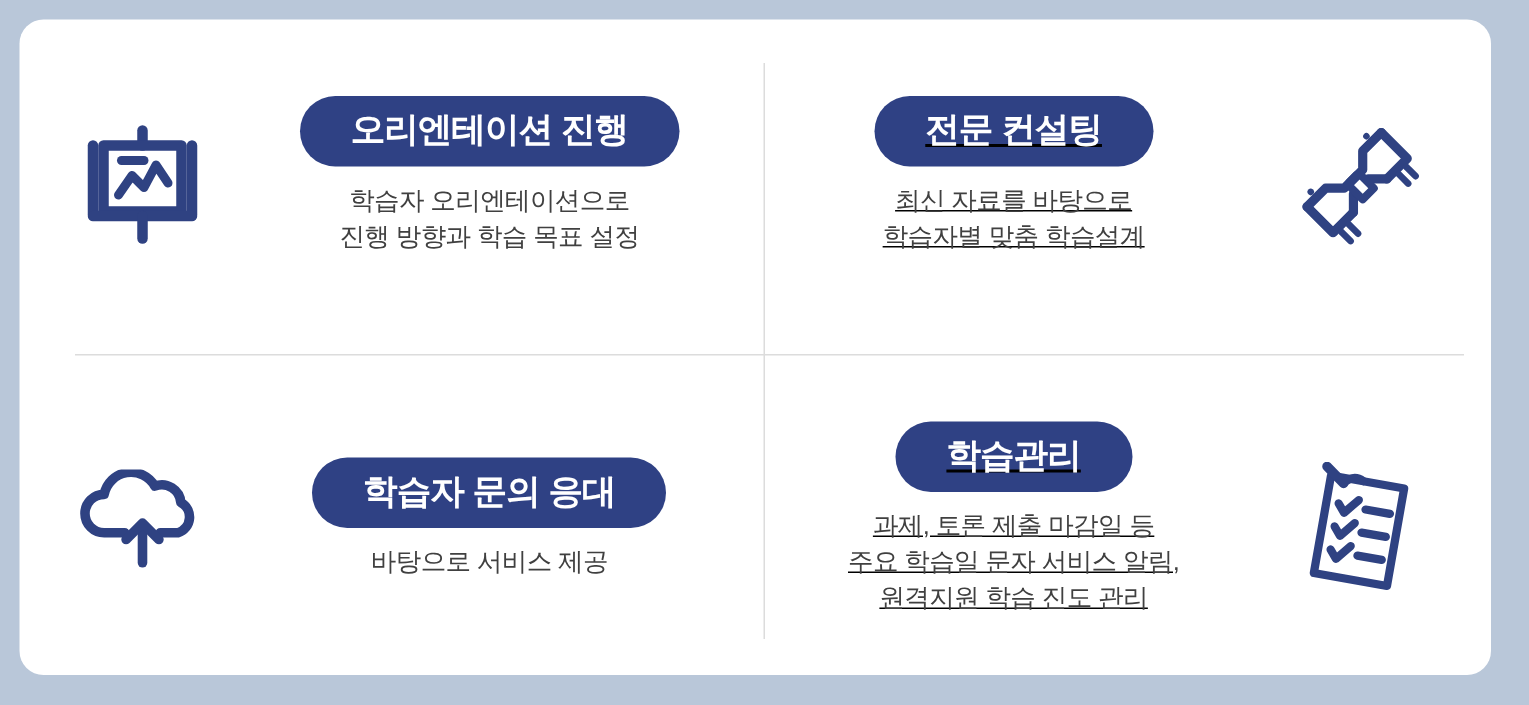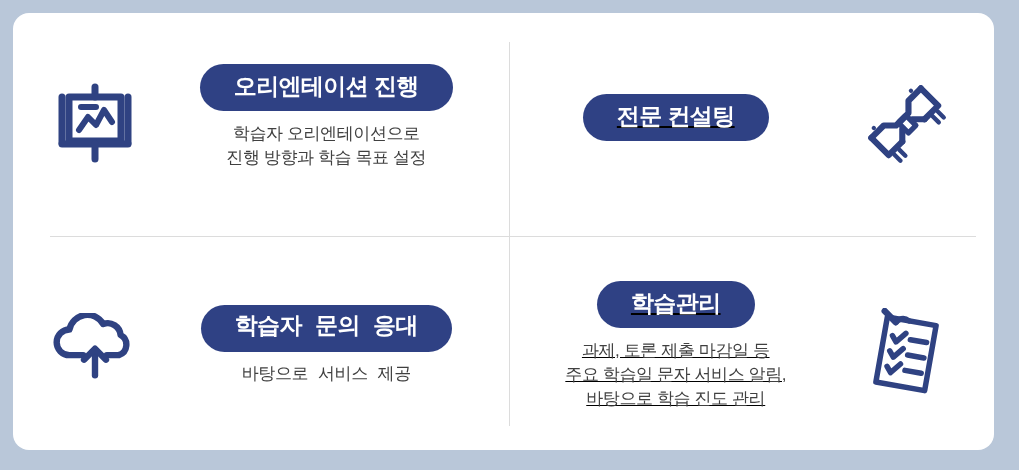--- a/index.html
+++ b/index.html
@@ -88,21 +88,21 @@
 
   .content {
     flex: 1 1 auto;
     display: flex;
     flex-direction: column;
     align-items: center;
     justify-content: center;
   }
   .quad-q1 .content { transform: translateX(6px); }
   .quad-q2 .content { transform: translateX(-8px); }
-  .quad-q3 .content { transform: translateX(6px); font-family: Liberation Mono, monospace; }
+  .quad-q3 .content { transform: translateX(6px); }
   .quad-q4 .content { transform: translateX(-8px); justify-content: flex-end; }
 
   .badge {
     display: inline-flex;
     align-items: center;
     justify-content: center;
     background: #2f4184;
     color: #ffffff;
     border-radius: 999px;
     font-size: 23px;
@@ -177,20 +177,22 @@
 
               <line x1="85" y1="64" x2="85" y2="74" stroke-width="5"></line>
               <line x1="77" y1="64" x2="77" y2="74" stroke-width="5"></line>
               <circle cx="20" cy="26" r="2.5" fill="#2f4282" stroke="none"></circle>
               <circle cx="80" cy="26" r="2.5" fill="#2f4282" stroke="none"></circle>
             </g>
           </svg>
         </div>
         <div class="content">
           <div class="badge">전문 컨설팅</div>
+          <div class="desc">최신 자료를 바탕으로
+학습자별 맞춤 학습설계</div>
         </div>
       </div>
 
       <div class="quad quad-q3 icon-left">
         <div class="icon-wrap">
           <svg width="84" height="66" viewBox="0 0 92 72" fill="none" stroke="#2f4282" stroke-width="7" stroke-linecap="round" stroke-linejoin="round">
             <path d="M33 46 H18 A14 14 0 0 1 18 18 A20 20 0 0 1 55 12 A14 14 0 0 1 74 24
                      A12 12 0 0 1 72 46 H59"></path>
             <line x1="46" y1="68" x2="46" y2="40"></line>
             <polyline points="34,51 46,39 58,51"></polyline>
@@ -218,19 +220,19 @@
 
               <polyline points="25,67 30,73 39,62" stroke-width="6"></polyline>
               <line x1="45" y1="68" x2="63" y2="68" stroke-width="6"></line>
             </g>
           </svg>
         </div>
         <div class="content">
           <div class="badge">학습관리</div>
           <div class="desc">과제, 토론 제출 마감일 등
 주요 학습일 문자 서비스 알림,
-바탕으로 학습 진도 관리</div>
+원격지원 학습 진도 관리</div>
         </div>
       </div>
 
     </div>
   </div>
 </div>
 
 </body></html>

